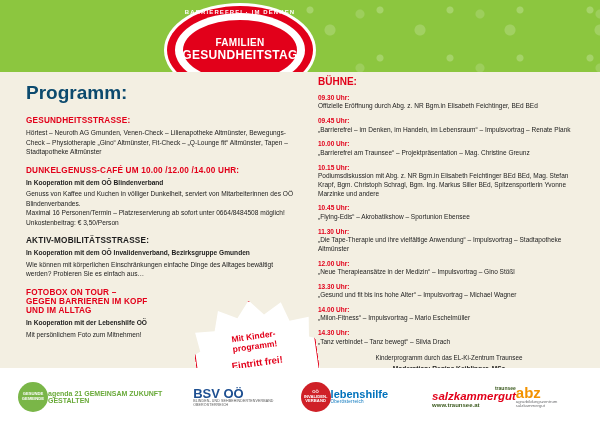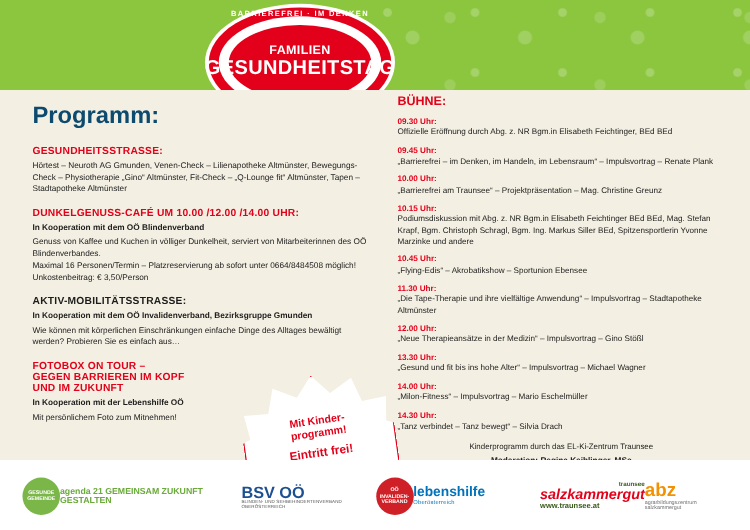--- a/index.html
+++ b/index.html
@@ -40,21 +40,21 @@
     position:absolute;left:8px;top:7px;right:8px;bottom:7px;
     background:#ffffff;border-radius:50%/50%;
   }
   .badge .core{
     position:absolute;left:16px;top:14px;right:16px;bottom:14px;
     background:#e2001a;border-radius:50%/50%;
     display:flex;flex-direction:column;align-items:center;justify-content:center;
     color:#ffffff;text-align:center;line-height:1.05;
   }
   .badge .core .l1{font-size:10px;font-weight:bold;letter-spacing:.3px;}
-  .badge .core .l2{font-size:16px;font-weight:bold;letter-spacing:.3px;}
+  .badge .core .l2{font-size:12px;font-weight:bold;letter-spacing:.3px;}
   .badge .arc-top{
     position:absolute;left:0;top:3px;width:146px;text-align:center;
     font-size:6px;font-weight:bold;color:#ffffff;letter-spacing:1.1px;
   }
   .badge .arc-bottom{
     position:absolute;left:0;bottom:3px;width:146px;text-align:center;
     font-size:6px;font-weight:bold;color:#ffffff;letter-spacing:1.1px;
   }
 
   
@@ -168,21 +168,21 @@
 
       <div>
         <div class="sec-title dark">AKTIV-MOBILITÄTSSTRASSE:</div>
         <div class="body-txt bold-line" style="margin-bottom:2px;">In Kooperation mit dem OÖ Invalidenverband, Bezirksgruppe Gmunden</div>
         <div class="body-txt">Wie können mit körperlichen Einschränkungen einfache Dinge des Alltages bewältigt werden? Probieren Sie es einfach aus…</div>
       </div>
 
       <div>
         <div class="sec-title" style="white-space:pre-line;">FOTOBOX ON TOUR –
 GEGEN BARRIEREN IM KOPF
-UND IM ZUKUNFT</div>
+UND IM ALLTAG</div>
         <div class="body-txt bold-line" style="margin-bottom:2px;">In Kooperation mit der Lebenshilfe OÖ</div>
         <div class="body-txt">Mit persönlichem Foto zum Mitnehmen!</div>
       </div>
     </div>
 
     <div class="col-right">
       <div class="buehne">BÜHNE:</div>
 
       <div class="slot">
         <div class="t">09.30 Uhr:</div>

